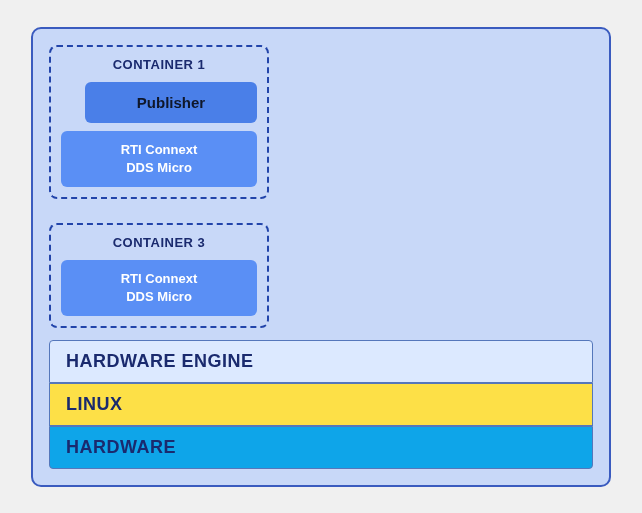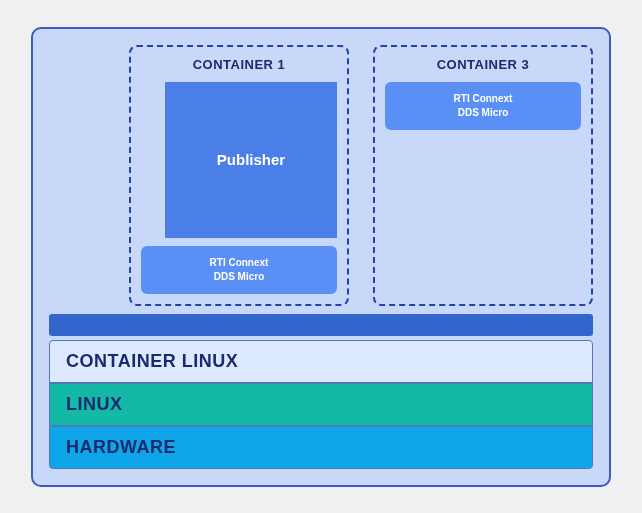--- a/index.html
+++ b/index.html
@@ -25,23 +25,23 @@
       border: 2.5px solid #3a5bbf;
       border-radius: 10px;
       padding: 16px;
       display: flex;
       flex-direction: column;
       gap: 0;
     }
 
     .containers-row {
       display: flex;
-      flex-direction: row;
+      flex-direction: column;
       gap: 24px;
-      justify-content: flex-end;
+      justify-content: flex-start;
       flex: 1;
       padding-bottom: 0;
     }
 
     .container-box {
       flex: 1;
       border: 2.5px dashed #2244aa;
       border-radius: 8px;
       padding: 10px 10px 10px 10px;
       display: flex;
@@ -54,40 +54,40 @@
       font-size: 13px;
       font-weight: bold;
       color: #1a2a6e;
       text-align: center;
       letter-spacing: 0.5px;
       margin-bottom: 2px;
     }
 
     .inner-box {
       background: #4a7fe8;
-      border-radius: 0;
+      border-radius: 6px;
       padding: 12px 10px;
       text-align: center;
-      color: #ffffff;
+      color: #0f172a;
       font-size: 15px;
       font-weight: bold;
       flex: 1;
       display: flex;
       align-items: center;
       justify-content: center;
       margin-left: 24px;
     }
 
     .rti-box {
       background: #5a8ff5;
       border-radius: 6px;
       padding: 10px 8px;
       text-align: center;
       color: white;
-      font-size: 10px;
+      font-size: 13px;
       font-weight: bold;
       line-height: 1.4;
     }
 
     .network-bar {
       height: 22px;
       background: #3366cc;
       border-radius: 3px;
       margin: 8px 0 0 0;
     }
@@ -107,21 +107,21 @@
       font-weight: bold;
       color: #1a2a6e;
       letter-spacing: 0.5px;
     }
 
     .layer:first-child {
       border-radius: 4px 4px 0 0;
     }
 
     .layer-linux {
-      background: #14b8a6;
+      background: #fde047;
     }
 
     .layer-hardware {
       background: #0ea5e9;
       border-radius: 0 0 4px 4px;
     }
   </style>
 </head>
 <body>
 
@@ -142,17 +142,17 @@
       <div class="container-label">CONTAINER 3</div>
       <div class="rti-box">
         <span>RTI Connext<br>DDS Micro</span>
       </div>
     </div>
   </div>
 
   <div class="network-bar"></div>
 
   <div class="layers-section">
-    <div class="layer">CONTAINER LINUX</div>
+    <div class="layer">HARDWARE ENGINE</div>
     <div class="layer layer-linux">LINUX</div>
     <div class="layer layer-hardware">HARDWARE</div>
   </div>
 </div>
 
 </body></html>

